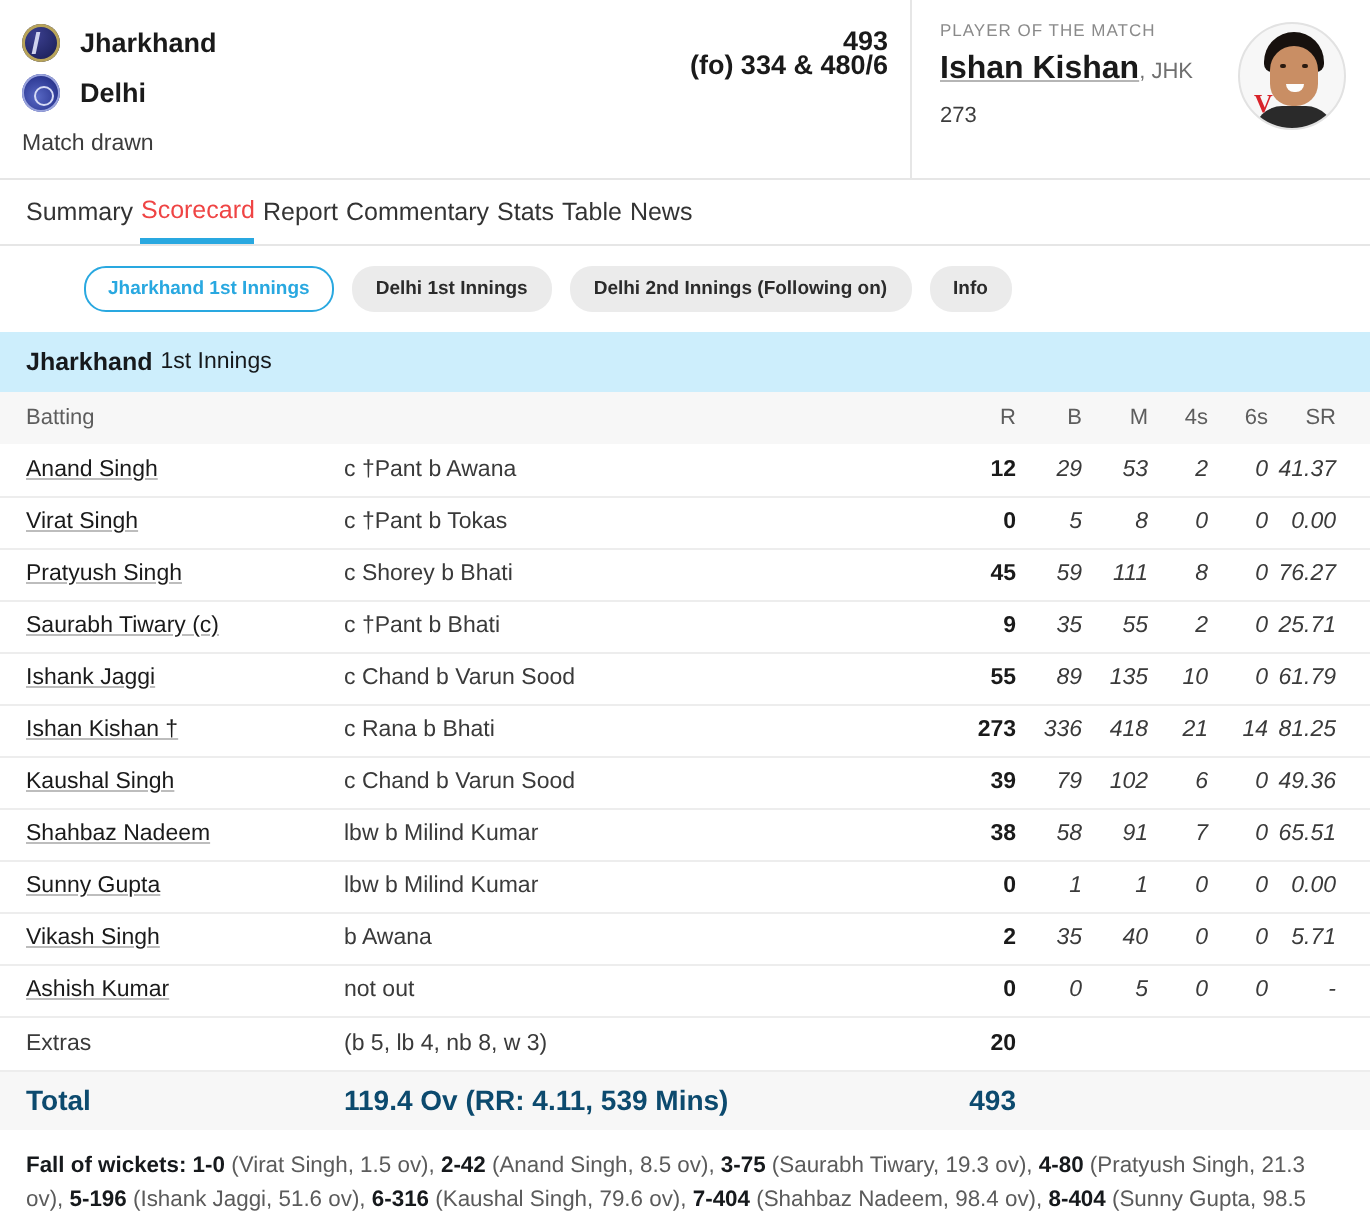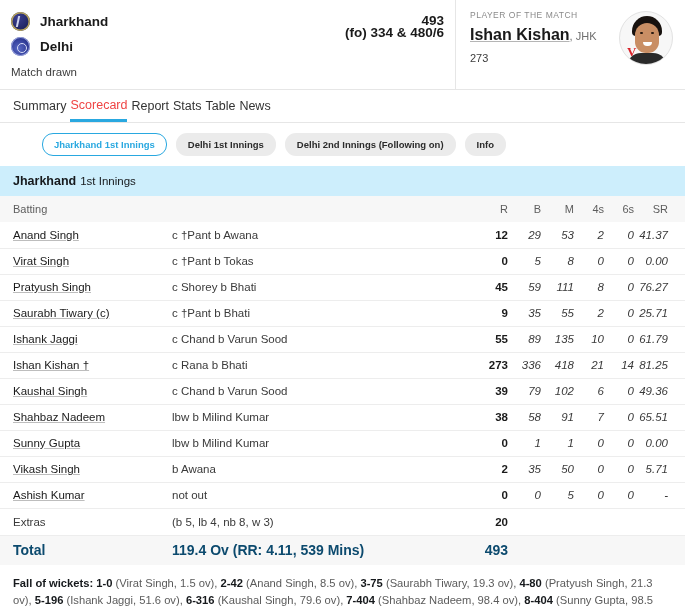--- a/index.html
+++ b/index.html
@@ -313,20 +313,21 @@
       <span class="av-body"></span>
       <span class="av-badge">V</span>
     </div>
   </div>
 </div>
 
 <div class="nav-tabs">
   <div class="nav-tab">Summary</div>
   <div class="nav-tab active">Scorecard</div>
   <div class="nav-tab">Report</div>
+  <div class="nav-tab">Commentary</div>
   <div class="nav-tab">Stats</div>
   <div class="nav-tab">Table</div>
   <div class="nav-tab">News</div>
 </div>
 
 <div class="pill-bar">
   <div class="pill active">Jharkhand 1st Innings</div>
   <div class="pill">Delhi 1st Innings</div>
   <div class="pill">Delhi 2nd Innings (Following on)</div>
   <div class="pill">Info</div>
@@ -449,21 +450,21 @@
       <td class="c-4s"><span class="val">0</span></td>
       <td class="c-6s"><span class="val">0</span></td>
       <td class="c-sr"><span class="val">0.00</span></td>
     </tr>
 
     <tr class="bat-row">
       <td class="c-name"><span class="bat-name">Vikash Singh</span></td>
       <td class="c-dis"><span class="bat-dis">b Awana</span></td>
       <td class="c-r"><span class="val-r">2</span></td>
       <td class="c-b"><span class="val">35</span></td>
-      <td class="c-m"><span class="val">50</span></td>
+      <td class="c-m"><span class="val">40</span></td>
       <td class="c-4s"><span class="val">0</span></td>
       <td class="c-6s"><span class="val">0</span></td>
       <td class="c-sr"><span class="val">5.71</span></td>
     </tr>
 
     <tr class="bat-row">
       <td class="c-name"><span class="bat-name">Ashish Kumar</span></td>
       <td class="c-dis"><span class="bat-dis">not out</span></td>
       <td class="c-r"><span class="val-r">0</span></td>
       <td class="c-b"><span class="val">0</span></td>

